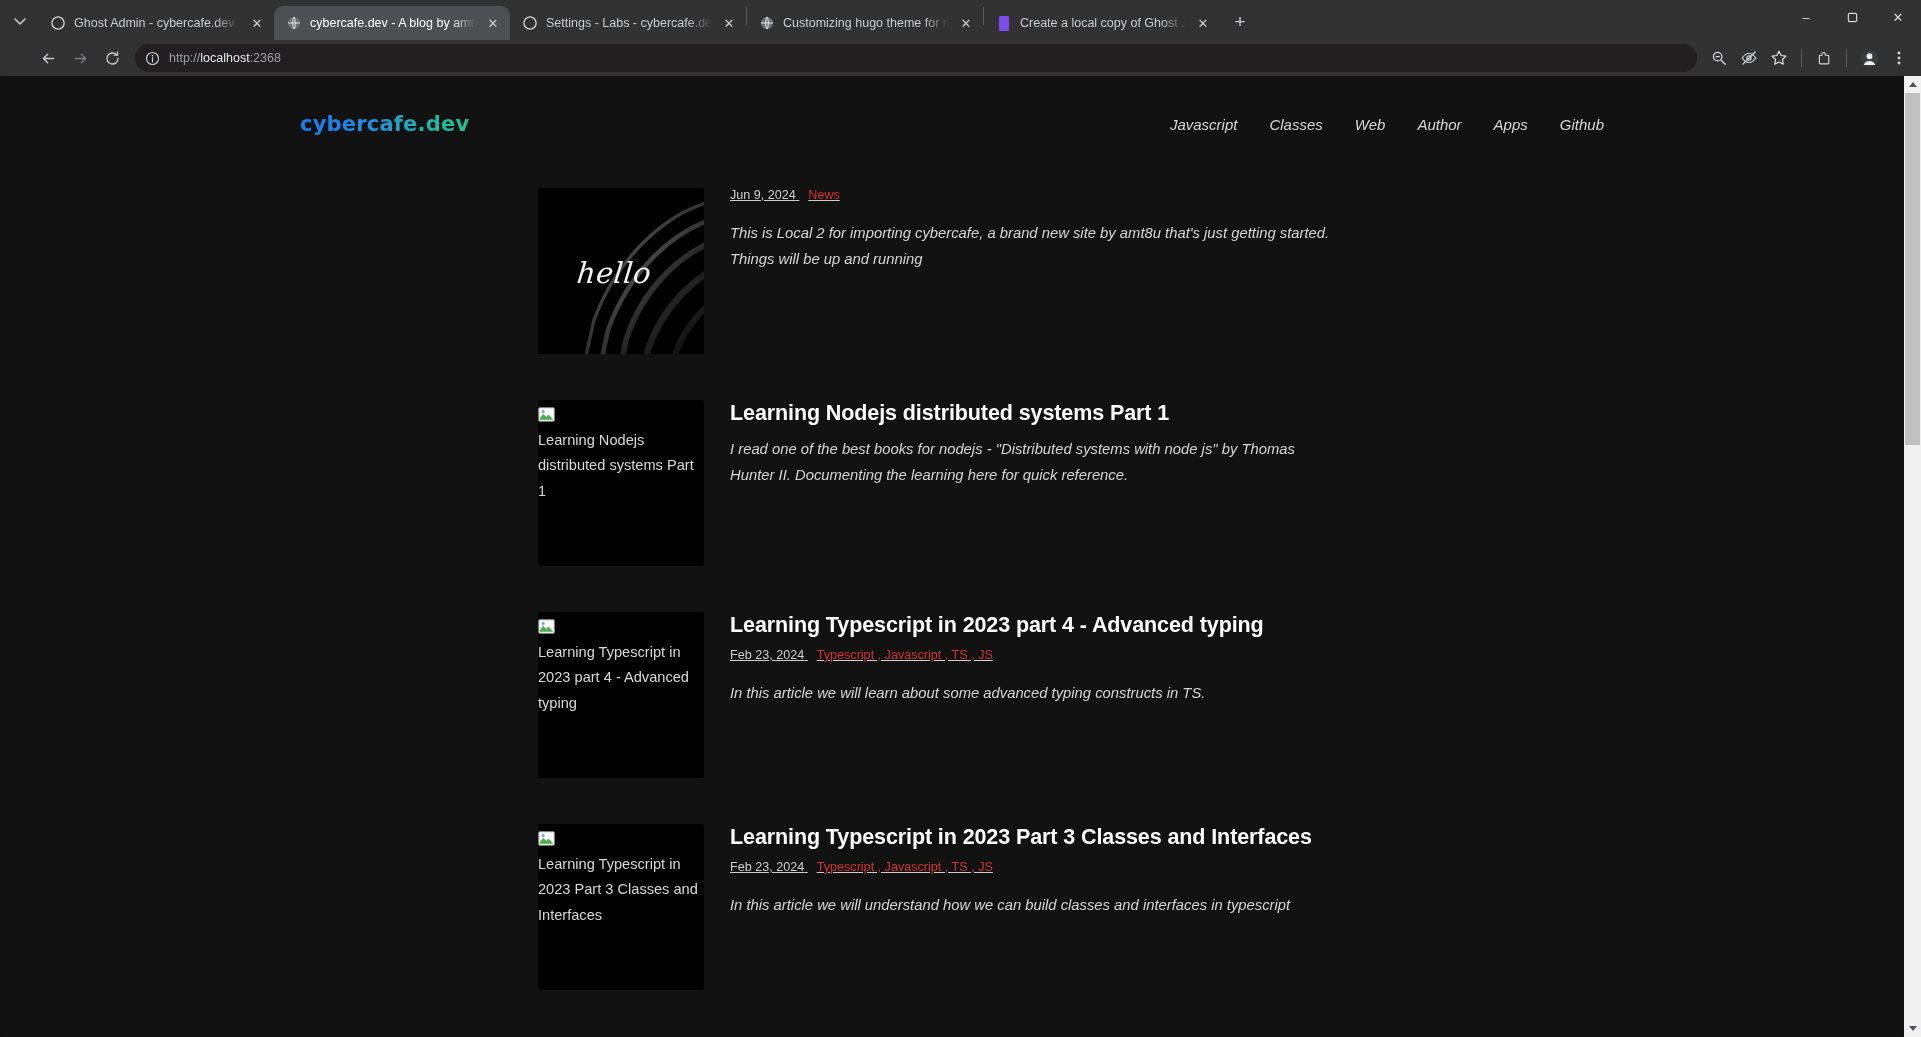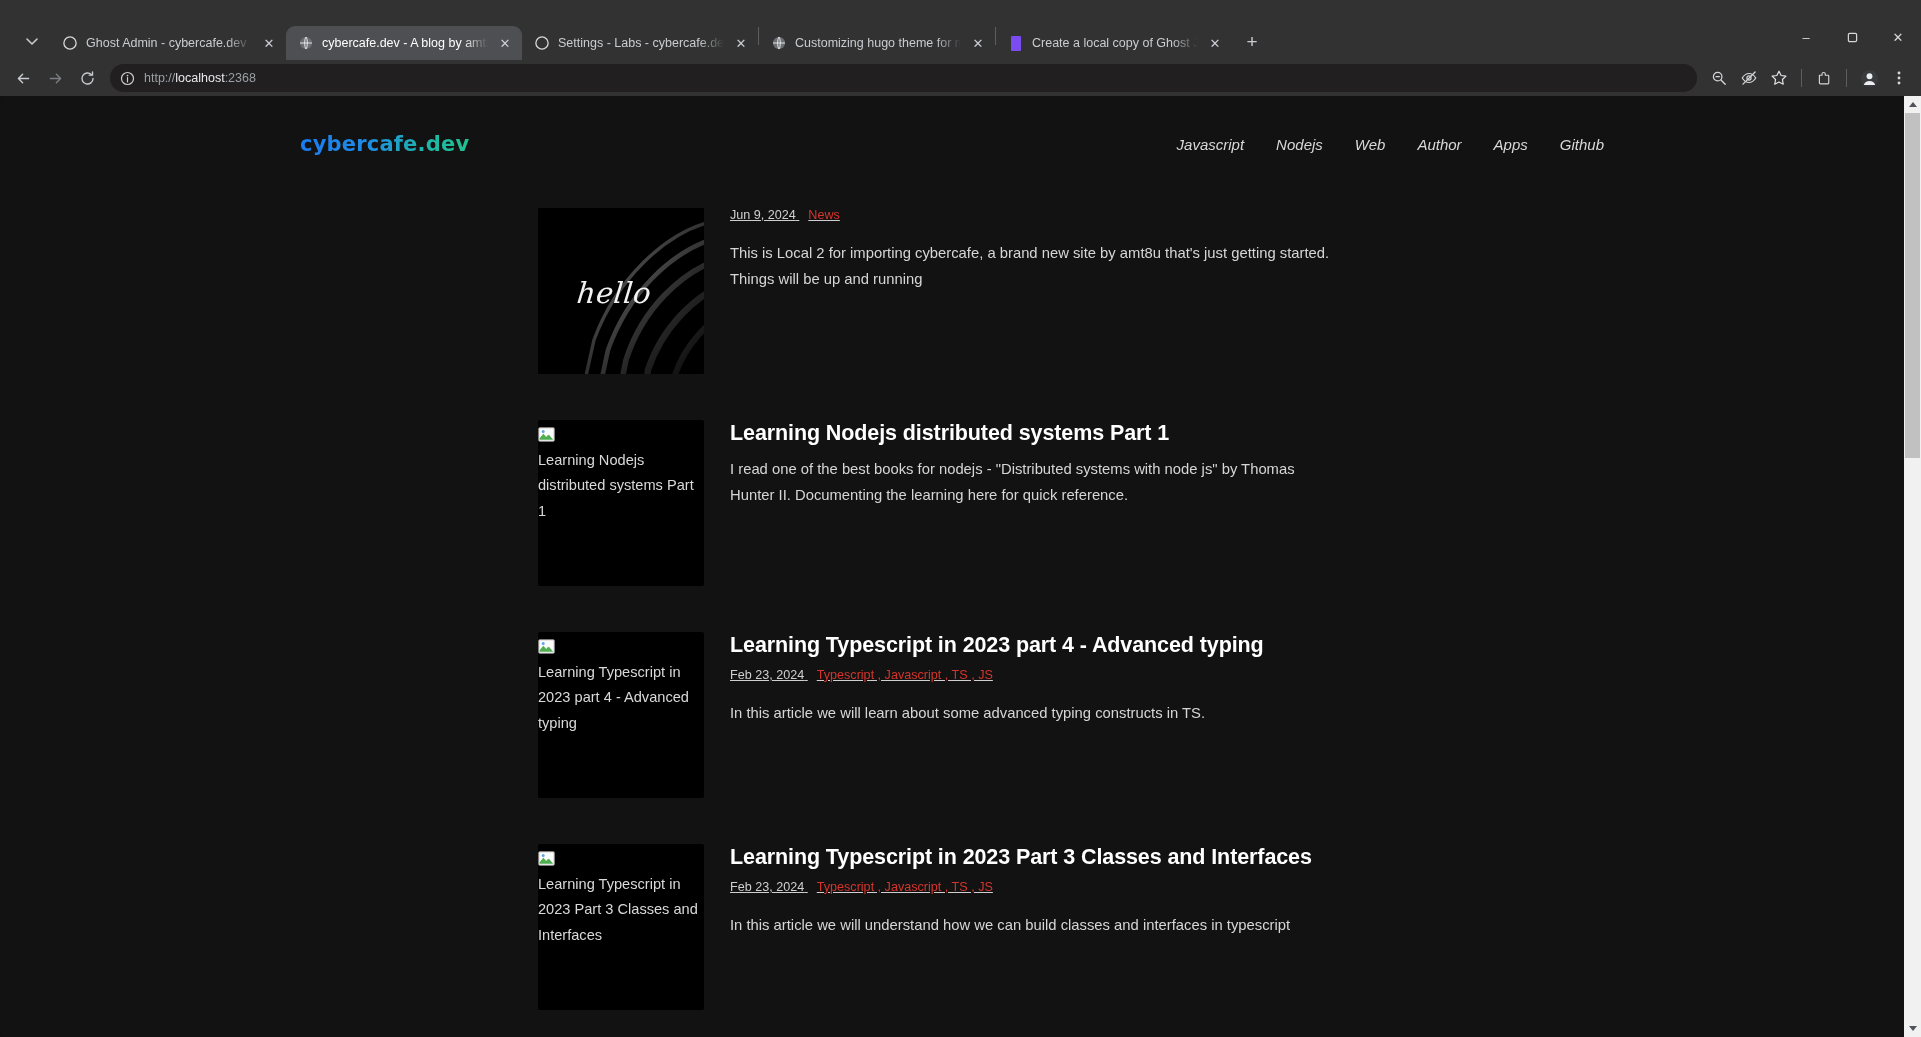--- a/index.html
+++ b/index.html
@@ -10,22 +10,21 @@
     font-family: "Liberation Sans", sans-serif;
     background: #111111;
   }
 
   
   .browser { width: 1921px; height: 1037px; display: flex; flex-direction: column; background:#323232; }
 
   .tabstrip {
     height: 40px; background:#323232;
     display: flex; align-items: flex-end; flex: 0 0 40px;
-    padding-left: 14px;
-    margin-top: 20px;
+    padding-left: 2px;
   }
   .tab-list-btn {
     width: 28px; height: 28px; margin: 0 4px 5px 4px;
     border-radius: 4px; display:flex; align-items:center; justify-content:center;
     color:#c8cace; flex:0 0 auto;
   }
   .tab {
     height: 34px; min-width: 100px; max-width: 236px; width: 236px;
     display: flex; align-items: center; gap: 8px;
     padding: 0 8px 0 12px; border-radius: 9px 9px 0 0;
@@ -48,21 +47,21 @@
   .newtab {
     width:28px; height:28px; margin:0 0 4px 6px; border-radius:50%;
     display:flex; align-items:center; justify-content:center;
     color:#c8cace; font-size:19px; flex:0 0 28px;
   }
   .winctrls { margin-left:auto; display:flex; align-items:flex-start; height:40px; flex:0 0 auto; }
   .winbtn { width:46px; height:34px; display:flex; align-items:center; justify-content:center; color:#d6d8db; font-size:13px; }
 
   .toolbar {
     height: 36px; background:#323232; display:flex; align-items:center;
-    padding: 0 8px; gap: 2px; flex: 0 0 36px;
+    padding: 0 8px; gap: 2px; flex: 0 0 36px; margin-left: 25px;
   }
   .navbtn {
     width:30px; height:30px; border-radius:50%;
     display:flex; align-items:center; justify-content:center; color:#c9ccd1; flex:0 0 30px;
   }
   .navbtn.disabled { color:#7b7e82; }
   .omnibox {
     flex: 1 1 auto; height: 28px; background:#211f1f; border-radius:14px;
     display:flex; align-items:center; padding:0 10px 0 8px; margin:0 6px;
     gap: 8px; min-width: 0;
@@ -123,21 +122,21 @@
     transform: skewX(-6deg); letter-spacing:.5px;
     margin-left:-14px; margin-top:4px;
   }
   .post-body { flex:1 1 auto; min-width:0; max-width: 610px; }
   .post-title {
     color:#ffffff; font-size:21.5px; font-weight:700; line-height:1.25;
     margin: 0 0 9px 0; letter-spacing:-.1px;
   }
   .post-meta { font-size:12.6px; color:#cfcfcf; margin-bottom: 18px; text-decoration: underline; }
   .post-meta .tags { color:#d4352c; margin-left: 9px; }
-  .post-excerpt { color:#d6d6d6; font-size:14.8px; line-height:26px; }
+  .post-excerpt { color:#d6d6d6; font-size:14.8px; line-height:26px;font-style:italic; }
 
   
   .scrollbar {
     width: 17px; flex:0 0 17px; background:#f1f1f1;
     display:flex; flex-direction:column; align-items:center;
     position:relative;
   }
   .sb-arrow { width:17px; height:17px; display:flex; align-items:center; justify-content:center; flex:0 0 17px; }
   .sb-arrow span { width:0; height:0; border-left:4px solid transparent; border-right:4px solid transparent; }
   .sb-arrow.up span { border-bottom:5px solid #50535a; }
@@ -296,21 +295,21 @@
   </div>
 
   <div class="viewport">
     <div class="page">
       <div class="page-inner">
 
         <div class="site-header">
           <div class="logo">cybercafe.dev</div>
           <nav class="nav">
             <a href="#">Javascript</a>
-            <a href="#">Nodejs</a>
+            <a href="#">Classes</a>
             <a href="#">Web</a>
             <a href="#">Author</a>
             <a href="#">Apps</a>
             <a href="#">Github</a>
           </nav>
         </div>
 
         <div class="post-list">
 
           <article class="post">

